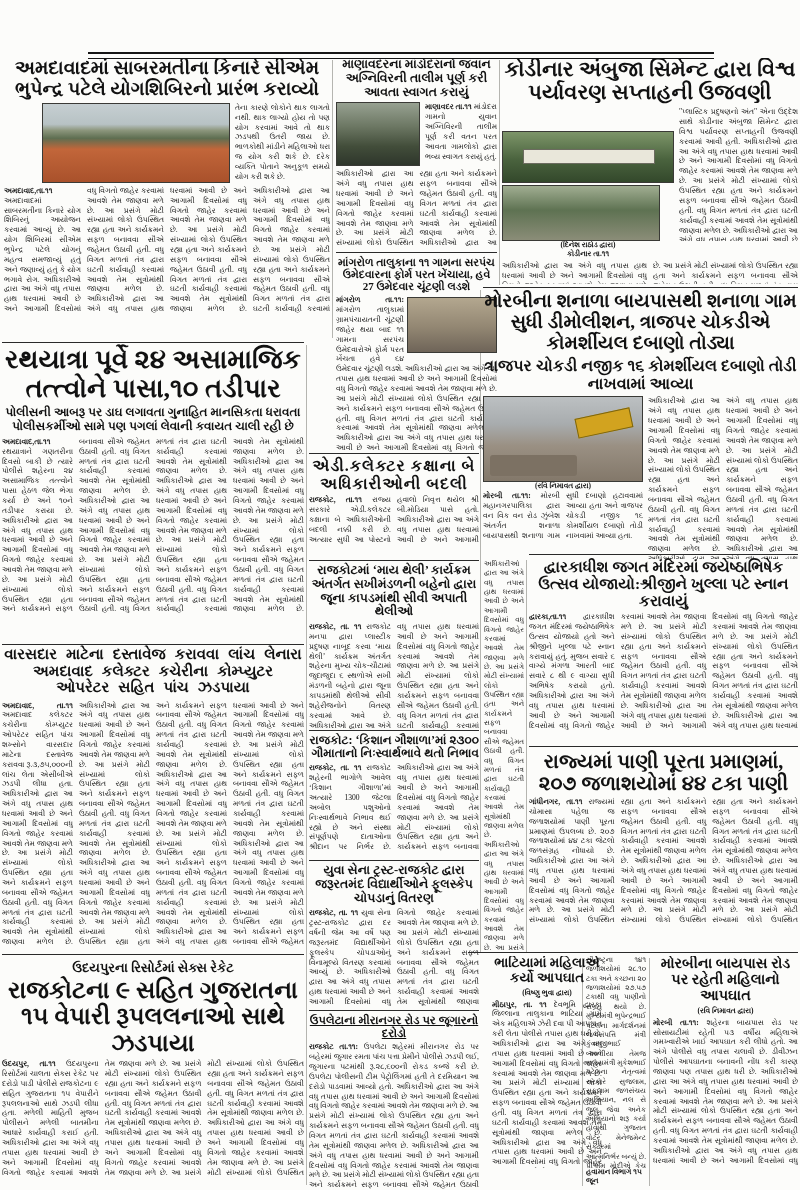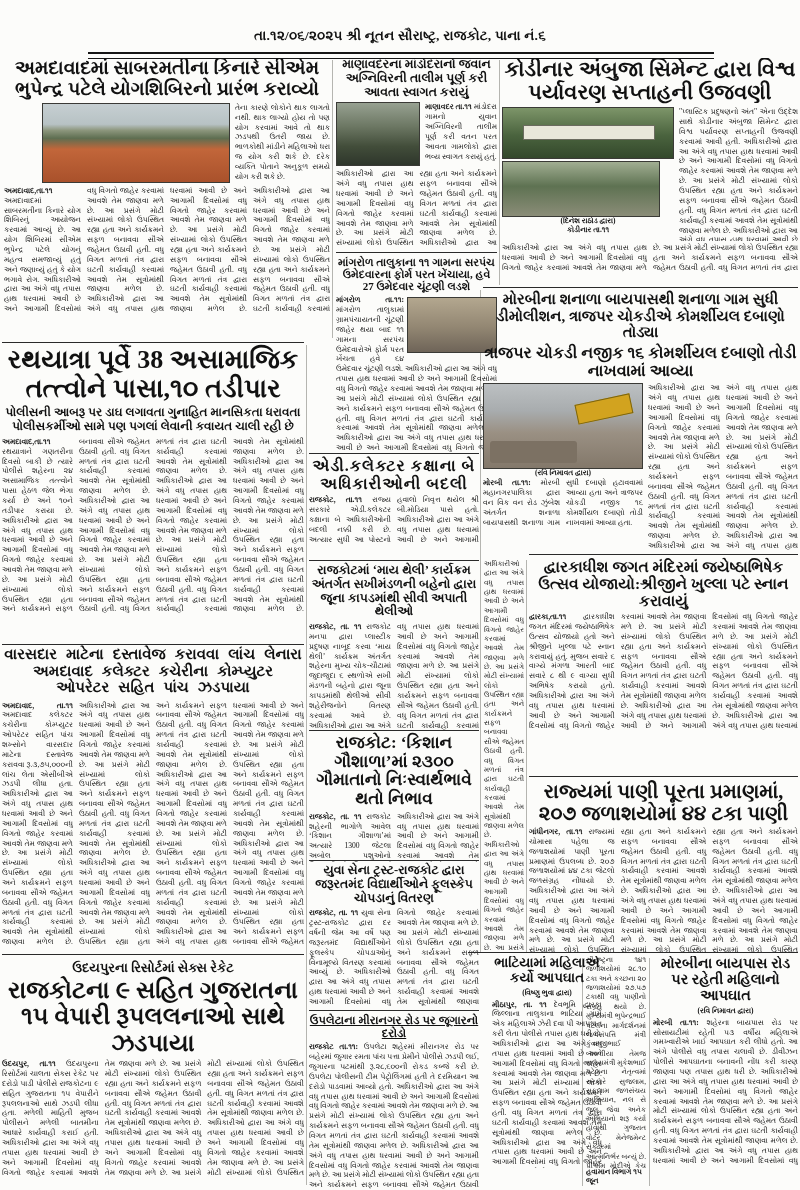--- a/index.html
+++ b/index.html
@@ -37,21 +37,20 @@
   .banner{position:absolute;left:12%;top:34%;width:76%;height:26%;background:#e9e7da;
           border:1px solid #6b6b5f;}
   .row{display:flex;gap:5px;}
   .grow{flex:1;min-width:0;}
 </style>
 </head>
 <body>
 
 <div id="sheet">
 
-  <div class="masthead">તા.૧૨/૦૬/૨૦૨૫ શ્રી નૂતન સૌરાષ્ટ્ર, રાજકોટ, પાના નં.૬</div>
   <div class="dblrule"></div>
 
   <div class="vr" style="left:332px;top:60px;height:278px;"></div>
   <div class="vr" style="left:499px;top:60px;height:225px;"></div>
   <div class="vr" style="left:306px;top:345px;height:840px;"></div>
   <div class="vr" style="left:480px;top:290px;height:663px;"></div>
   <div class="vr" style="left:526px;top:560px;height:392px;"></div>
   <div class="vr" style="left:582px;top:958px;height:228px;"></div>
   <div class="vr" style="left:649px;top:958px;height:228px;"></div>
 
@@ -80,21 +79,21 @@
       </div>
     </div>
     <div class="body c2" style="height:86px;margin-top:3px;">
       <span>અધિકારીઓ દ્વારા આ અંગે વધુ તપાસ હાથ ધરવામાં આવી છે અને આગામી દિવસોમાં વધુ વિગતો જાહેર કરવામાં આવશે તેમ જાણવા મળે છે. આ પ્રસંગે મોટી સંખ્યામાં લોકો ઉપસ્થિત રહ્યા હતા અને કાર્યક્રમને સફળ બનાવવા સૌએ જહેમત ઉઠાવી હતી. વધુ વિગત મળતાં તંત્ર દ્વારા ઘટતી કાર્યવાહી કરવામાં આવશે તેમ સૂત્રોમાંથી જાણવા મળેલ છે. અધિકારીઓ દ્વારા આ અંગે વધુ તપાસ હાથ ધરવામાં આવી છે અને આગામી દિવસોમાં વધુ વિગતો જાહેર કરવામાં આવશે તેમ જાણવા મળે છે. આ પ્રસંગે મોટી સંખ્યામાં લોકો ઉપસ્થિત રહ્યા હતા અને કાર્યક્રમને સફળ બનાવવા સૌએ જહેમત ઉઠાવી હતી. વધુ વિગત મળતાં તંત્ર દ્વારા ઘટતી કાર્યવાહી કરવામાં આવશે તેમ સૂત્રોમાંથી જાણવા મળેલ છે. અધિકારીઓ દ્વારા આ અંગે વધુ તપાસ હાથ ધરવામાં આવી છે અને આગામી દિવસોમાં વધુ વિગતો જાહેર કરવામાં આવશે તેમ જાણવા મળે છે. આ પ્રસંગે મોટી સંખ્યામાં લોકો ઉપસ્થિત રહ્યા હતા અને કાર્યક્રમને સફળ બનાવવા સૌએ જહેમત ઉઠાવી હતી. વધુ વિગત મળતાં તંત્ર દ્વારા ઘટતી કાર્યવાહી કરવામાં આવશે તેમ સૂત્રોમાંથી જાણવા મળેલ છે. </span>
     </div>
   </section>
 
   <section class="art" style="left:502px;top:58px;width:296px;height:226px;">
     <h2 class="h" style="font-size:21px;">કોડીનાર અંબુજા સિમેન્ટ દ્વારા વિશ્વ પર્યાવરણ સપ્તાહની ઉજવણી</h2>
     <div class="row">
-      <div style="width:172px;">
+      <div style="width:172px;margin-top:24px;">
         <div class="ph ph-green1" style="width:172px;height:52px;">
           <div class="banner"></div>
         </div>
         <div class="ph ph-green2" style="width:158px;height:56px;margin-top:2px;"></div>
         <div class="cap">(દિનેશ રાઠોડ દ્વારા)</div>
         <div class="cap">કોડીનાર તા.૧૧</div>
       </div>
       <div class="body grow" style="height:134px;">
         <span>"પ્લાસ્ટિક પ્રદુષણનો અંત" એના ઉદ્દેશ સાથે કોડીનાર અંબુજા સિમેન્ટ દ્વારા વિશ્વ પર્યાવરણ સપ્તાહની ઉજવણી કરવામાં આવી હતી. </span>
         <span>અધિકારીઓ દ્વારા આ અંગે વધુ તપાસ હાથ ધરવામાં આવી છે અને આગામી દિવસોમાં વધુ વિગતો જાહેર કરવામાં આવશે તેમ જાણવા મળે છે. આ પ્રસંગે મોટી સંખ્યામાં લોકો ઉપસ્થિત રહ્યા હતા અને કાર્યક્રમને સફળ બનાવવા સૌએ જહેમત ઉઠાવી હતી. વધુ વિગત મળતાં તંત્ર દ્વારા ઘટતી કાર્યવાહી કરવામાં આવશે તેમ સૂત્રોમાંથી જાણવા મળેલ છે. અધિકારીઓ દ્વારા આ અંગે વધુ તપાસ હાથ ધરવામાં આવી છે અને આગામી દિવસોમાં વધુ વિગતો જાહેર કરવામાં આવશે તેમ જાણવા મળે છે. આ પ્રસંગે મોટી સંખ્યામાં લોકો ઉપસ્થિત રહ્યા હતા અને કાર્યક્રમને સફળ બનાવવા સૌએ જહેમત ઉઠાવી હતી. વધુ વિગત મળતાં તંત્ર દ્વારા ઘટતી કાર્યવાહી કરવામાં આવશે તેમ સૂત્રોમાંથી જાણવા મળેલ છે. અધિકારીઓ દ્વારા આ અંગે વધુ તપાસ હાથ ધરવામાં આવી છે અને આગામી દિવસોમાં વધુ વિગતો જાહેર કરવામાં આવશે તેમ જાણવા મળે છે. આ પ્રસંગે મોટી સંખ્યામાં લોકો ઉપસ્થિત રહ્યા હતા અને કાર્યક્રમને સફળ બનાવવા સૌએ જહેમત ઉઠાવી હતી. વધુ વિગત મળતાં તંત્ર દ્વારા ઘટતી કાર્યવાહી કરવામાં આવશે તેમ સૂત્રોમાંથી જાણવા મળેલ છે. </span>
@@ -109,42 +108,42 @@
     <h2 class="h" style="font-size:11px;">માંગરોળ તાલુકાના ૧૧ ગામના સરપંચ ઉમેદવારના ફોર્મ પરત ખેંચાયા, હવે 27 ઉમેદવાર ચૂંટણી લડશે</h2>
     <div class="body" style="height:160px;">
       <div class="ph ph-office" style="float:right;width:90px;height:56px;margin:2px 0 2px 3px;"></div>
       <span class="dl">માંગરોળ તા.૧૧:</span>
       <span>માંગરોળ તાલુકામાં ગ્રામપંચાયતની ચૂંટણી જાહેર થયા બાદ ૧૧ ગામના સરપંચ ઉમેદવારોએ ફોર્મ પરત ખેંચતા હવે ૬૪ ઉમેદવાર ચૂંટણી લડશે. </span>
       <span>અધિકારીઓ દ્વારા આ અંગે વધુ તપાસ હાથ ધરવામાં આવી છે અને આગામી દિવસોમાં વધુ વિગતો જાહેર કરવામાં આવશે તેમ જાણવા મળે છે. આ પ્રસંગે મોટી સંખ્યામાં લોકો ઉપસ્થિત રહ્યા હતા અને કાર્યક્રમને સફળ બનાવવા સૌએ જહેમત ઉઠાવી હતી. વધુ વિગત મળતાં તંત્ર દ્વારા ઘટતી કાર્યવાહી કરવામાં આવશે તેમ સૂત્રોમાંથી જાણવા મળેલ છે. અધિકારીઓ દ્વારા આ અંગે વધુ તપાસ હાથ ધરવામાં આવી છે અને આગામી દિવસોમાં વધુ વિગતો જાહેર કરવામાં આવશે તેમ જાણવા મળે છે. આ પ્રસંગે મોટી સંખ્યામાં લોકો ઉપસ્થિત રહ્યા હતા અને કાર્યક્રમને સફળ બનાવવા સૌએ જહેમત ઉઠાવી હતી. વધુ વિગત મળતાં તંત્ર દ્વારા ઘટતી કાર્યવાહી કરવામાં આવશે તેમ સૂત્રોમાંથી જાણવા મળેલ છે. અધિકારીઓ દ્વારા આ અંગે વધુ તપાસ હાથ ધરવામાં આવી છે અને આગામી દિવસોમાં વધુ વિગતો જાહેર કરવામાં આવશે તેમ જાણવા મળે છે. આ પ્રસંગે મોટી સંખ્યામાં લોકો ઉપસ્થિત રહ્યા હતા અને કાર્યક્રમને સફળ બનાવવા સૌએ જહેમત ઉઠાવી હતી. વધુ વિગત મળતાં તંત્ર દ્વારા ઘટતી કાર્યવાહી કરવામાં આવશે તેમ સૂત્રોમાંથી જાણવા મળેલ છે. અધિકારીઓ દ્વારા આ અંગે વધુ તપાસ હાથ ધરવામાં આવી છે અને આગામી દિવસોમાં વધુ વિગતો જાહેર કરવામાં આવશે તેમ જાણવા મળે છે. આ પ્રસંગે મોટી સંખ્યામાં લોકો ઉપસ્થિત રહ્યા હતા અને કાર્યક્રમને સફળ બનાવવા સૌએ જહેમત ઉઠાવી હતી. વધુ વિગત મળતાં તંત્ર દ્વારા ઘટતી કાર્યવાહી કરવામાં આવશે તેમ સૂત્રોમાંથી જાણવા મળેલ છે. અધિકારીઓ દ્વારા આ અંગે વધુ તપાસ હાથ ધરવામાં આવી છે અને આગામી દિવસોમાં વધુ વિગતો જાહેર કરવામાં આવશે તેમ જાણવા મળે છે. આ પ્રસંગે મોટી સંખ્યામાં લોકો ઉપસ્થિત રહ્યા હતા અને કાર્યક્રમને સફળ બનાવવા સૌએ જહેમત ઉઠાવી હતી. વધુ વિગત મળતાં તંત્ર દ્વારા ઘટતી કાર્યવાહી કરવામાં આવશે તેમ સૂત્રોમાંથી જાણવા મળેલ છે. </span>
     </div>
   </section>
 
   <section class="art bt" style="left:483px;top:287px;width:315px;height:268px;">
-    <h2 class="h" style="font-size:15px;">મોરબીના શનાળા બાયપાસથી શનાળા ગામ સુધી ડીમોલીશન, ત્રાજપર ચોકડીએ કોમર્શીયલ દબાણો તોડ્યા</h2>
+    <h2 class="h" style="font-size:19px;">મોરબીના શનાળા બાયપાસથી શનાળા ગામ સુધી ડીમોલીશન, ત્રાજપર ચોકડીએ કોમર્શીયલ દબાણો તોડ્યા</h2>
     <div class="sub" style="font-size:16px;">ત્રાજપર ચોકડી નજીક ૧૬ કોમર્શીયલ દબાણો તોડી નાખવામાં આવ્યા</div>
     <div class="row">
       <div style="width:160px;">
         <div class="ph ph-demo" style="width:160px;height:86px;">
           <div class="excv"></div>
           <div class="rubble"></div>
         </div>
         <div class="cap">(રવિ નિમાવત દ્વારા)</div>
         <div class="body c2" style="height:74px;">
           <span class="dl">મોરબી તા.૧૧:</span>
           <span>મોરબી મહાનગરપાલિકા દ્વારા વન વિક વન રોડ ઝુંબેશ અંતર્ગત શનાળા બાયપાસથી શનાળા ગામ સુધી દબાણો હટાવવામાં આવ્યા હતા અને ત્રાજપર ચોકડી નજીક ૧૬ કોમર્શીયલ દબાણો તોડી નાખવામાં આવ્યા હતા. </span>
         </div>
       </div>
       <div class="body c2 grow" style="height:176px;">
         <span>અધિકારીઓ દ્વારા આ અંગે વધુ તપાસ હાથ ધરવામાં આવી છે અને આગામી દિવસોમાં વધુ વિગતો જાહેર કરવામાં આવશે તેમ જાણવા મળે છે. આ પ્રસંગે મોટી સંખ્યામાં લોકો ઉપસ્થિત રહ્યા હતા અને કાર્યક્રમને સફળ બનાવવા સૌએ જહેમત ઉઠાવી હતી. વધુ વિગત મળતાં તંત્ર દ્વારા ઘટતી કાર્યવાહી કરવામાં આવશે તેમ સૂત્રોમાંથી જાણવા મળેલ છે. અધિકારીઓ દ્વારા આ અંગે વધુ તપાસ હાથ ધરવામાં આવી છે અને આગામી દિવસોમાં વધુ વિગતો જાહેર કરવામાં આવશે તેમ જાણવા મળે છે. આ પ્રસંગે મોટી સંખ્યામાં લોકો ઉપસ્થિત રહ્યા હતા અને કાર્યક્રમને સફળ બનાવવા સૌએ જહેમત ઉઠાવી હતી. વધુ વિગત મળતાં તંત્ર દ્વારા ઘટતી કાર્યવાહી કરવામાં આવશે તેમ સૂત્રોમાંથી જાણવા મળેલ છે. અધિકારીઓ દ્વારા આ અંગે વધુ તપાસ હાથ ધરવામાં આવી છે અને આગામી દિવસોમાં વધુ વિગતો જાહેર કરવામાં આવશે તેમ જાણવા મળે છે. આ પ્રસંગે મોટી સંખ્યામાં લોકો ઉપસ્થિત રહ્યા હતા અને કાર્યક્રમને સફળ બનાવવા સૌએ જહેમત ઉઠાવી હતી. વધુ વિગત મળતાં તંત્ર દ્વારા ઘટતી કાર્યવાહી કરવામાં આવશે તેમ સૂત્રોમાંથી જાણવા મળેલ છે. અધિકારીઓ દ્વારા આ અંગે વધુ તપાસ હાથ ધરવામાં આવી છે અને આગામી દિવસોમાં વધુ વિગતો જાહેર કરવામાં આવશે તેમ જાણવા મળે છે. આ પ્રસંગે મોટી સંખ્યામાં લોકો ઉપસ્થિત રહ્યા હતા અને કાર્યક્રમને સફળ બનાવવા સૌએ જહેમત ઉઠાવી હતી. વધુ વિગત મળતાં તંત્ર દ્વારા ઘટતી કાર્યવાહી કરવામાં આવશે તેમ સૂત્રોમાંથી જાણવા મળેલ છે. અધિકારીઓ દ્વારા આ અંગે વધુ તપાસ હાથ ધરવામાં આવી છે અને આગામી દિવસોમાં વધુ વિગતો જાહેર કરવામાં આવશે તેમ જાણવા મળે છે. આ પ્રસંગે મોટી સંખ્યામાં લોકો ઉપસ્થિત રહ્યા હતા અને કાર્યક્રમને સફળ બનાવવા સૌએ જહેમત ઉઠાવી હતી. વધુ વિગત મળતાં તંત્ર દ્વારા ઘટતી કાર્યવાહી કરવામાં આવશે તેમ સૂત્રોમાંથી જાણવા મળેલ છે. અધિકારીઓ દ્વારા આ અંગે વધુ તપાસ હાથ ધરવામાં આવી છે અને આગામી દિવસોમાં વધુ વિગતો જાહેર કરવામાં આવશે તેમ જાણવા મળે છે. આ પ્રસંગે મોટી સંખ્યામાં લોકો ઉપસ્થિત રહ્યા હતા અને કાર્યક્રમને સફળ બનાવવા સૌએ જહેમત ઉઠાવી હતી. વધુ વિગત મળતાં તંત્ર દ્વારા ઘટતી કાર્યવાહી કરવામાં આવશે તેમ સૂત્રોમાંથી જાણવા મળેલ છે. </span>
       </div>
     </div>
   </section>
 
   <section class="art bt" style="left:2px;top:342px;width:302px;height:300px;">
-    <h2 class="h" style="font-size:26px;">રથયાત્રા પૂર્વે 38 અસામાજિક તત્ત્વોને પાસા,૧૦ તડીપાર</h2>
+    <h2 class="h" style="font-size:26px;">રથયાત્રા પૂર્વે ૨૪ અસામાજિક તત્ત્વોને પાસા,૧૦ તડીપાર</h2>
     <div class="sub" style="font-size:12px;">પોલીસની આબરૂ પર ડાઘ લગાવતા ગુનાહિત માનસિકતા ધરાવતા પોલીસકર્મીઓ સામે પણ પગલાં લેવાની કવાયત ચાલી રહી છે</div>
     <div class="body c4" style="height:186px;">
       <span class="dl">અમદાવાદ,તા.૧૧</span>
       <span>રથયાત્રાને ગણતરીના દિવસો બાકી છે ત્યારે પોલીસે શહેરના ૨૪ અસામાજિક તત્ત્વોને પાસા હેઠળ જેલ ભેગા કર્યા છે અને ૧૦ને તડીપાર કરાયા છે. </span>
       <span>અધિકારીઓ દ્વારા આ અંગે વધુ તપાસ હાથ ધરવામાં આવી છે અને આગામી દિવસોમાં વધુ વિગતો જાહેર કરવામાં આવશે તેમ જાણવા મળે છે. આ પ્રસંગે મોટી સંખ્યામાં લોકો ઉપસ્થિત રહ્યા હતા અને કાર્યક્રમને સફળ બનાવવા સૌએ જહેમત ઉઠાવી હતી. વધુ વિગત મળતાં તંત્ર દ્વારા ઘટતી કાર્યવાહી કરવામાં આવશે તેમ સૂત્રોમાંથી જાણવા મળેલ છે. અધિકારીઓ દ્વારા આ અંગે વધુ તપાસ હાથ ધરવામાં આવી છે અને આગામી દિવસોમાં વધુ વિગતો જાહેર કરવામાં આવશે તેમ જાણવા મળે છે. આ પ્રસંગે મોટી સંખ્યામાં લોકો ઉપસ્થિત રહ્યા હતા અને કાર્યક્રમને સફળ બનાવવા સૌએ જહેમત ઉઠાવી હતી. વધુ વિગત મળતાં તંત્ર દ્વારા ઘટતી કાર્યવાહી કરવામાં આવશે તેમ સૂત્રોમાંથી જાણવા મળેલ છે. અધિકારીઓ દ્વારા આ અંગે વધુ તપાસ હાથ ધરવામાં આવી છે અને આગામી દિવસોમાં વધુ વિગતો જાહેર કરવામાં આવશે તેમ જાણવા મળે છે. આ પ્રસંગે મોટી સંખ્યામાં લોકો ઉપસ્થિત રહ્યા હતા અને કાર્યક્રમને સફળ બનાવવા સૌએ જહેમત ઉઠાવી હતી. વધુ વિગત મળતાં તંત્ર દ્વારા ઘટતી કાર્યવાહી કરવામાં આવશે તેમ સૂત્રોમાંથી જાણવા મળેલ છે. અધિકારીઓ દ્વારા આ અંગે વધુ તપાસ હાથ ધરવામાં આવી છે અને આગામી દિવસોમાં વધુ વિગતો જાહેર કરવામાં આવશે તેમ જાણવા મળે છે. આ પ્રસંગે મોટી સંખ્યામાં લોકો ઉપસ્થિત રહ્યા હતા અને કાર્યક્રમને સફળ બનાવવા સૌએ જહેમત ઉઠાવી હતી. વધુ વિગત મળતાં તંત્ર દ્વારા ઘટતી કાર્યવાહી કરવામાં આવશે તેમ સૂત્રોમાંથી જાણવા મળેલ છે. અધિકારીઓ દ્વારા આ અંગે વધુ તપાસ હાથ ધરવામાં આવી છે અને આગામી દિવસોમાં વધુ વિગતો જાહેર કરવામાં આવશે તેમ જાણવા મળે છે. આ પ્રસંગે મોટી સંખ્યામાં લોકો ઉપસ્થિત રહ્યા હતા અને કાર્યક્રમને સફળ બનાવવા સૌએ જહેમત ઉઠાવી હતી. વધુ વિગત મળતાં તંત્ર દ્વારા ઘટતી કાર્યવાહી કરવામાં આવશે તેમ સૂત્રોમાંથી જાણવા મળેલ છે. અધિકારીઓ દ્વારા આ અંગે વધુ તપાસ હાથ ધરવામાં આવી છે અને આગામી દિવસોમાં વધુ વિગતો જાહેર કરવામાં આવશે તેમ જાણવા મળે છે. આ પ્રસંગે મોટી સંખ્યામાં લોકો ઉપસ્થિત રહ્યા હતા અને કાર્યક્રમને સફળ બનાવવા સૌએ જહેમત ઉઠાવી હતી. વધુ વિગત મળતાં તંત્ર દ્વારા ઘટતી કાર્યવાહી કરવામાં આવશે તેમ સૂત્રોમાંથી જાણવા મળેલ છે. અધિકારીઓ દ્વારા આ અંગે વધુ તપાસ હાથ ધરવામાં આવી છે અને આગામી દિવસોમાં વધુ વિગતો જાહેર કરવામાં આવશે તેમ જાણવા મળે છે. આ પ્રસંગે મોટી સંખ્યામાં લોકો ઉપસ્થિત રહ્યા હતા અને કાર્યક્રમને સફળ બનાવવા સૌએ જહેમત ઉઠાવી હતી. વધુ વિગત મળતાં તંત્ર દ્વારા ઘટતી કાર્યવાહી કરવામાં આવશે તેમ સૂત્રોમાંથી જાણવા મળેલ છે. અધિકારીઓ દ્વારા આ અંગે વધુ તપાસ હાથ ધરવામાં આવી છે અને આગામી દિવસોમાં વધુ વિગતો જાહેર કરવામાં આવશે તેમ જાણવા મળે છે. આ પ્રસંગે મોટી સંખ્યામાં લોકો ઉપસ્થિત રહ્યા હતા અને કાર્યક્રમને સફળ બનાવવા સૌએ જહેમત ઉઠાવી હતી. વધુ વિગત મળતાં તંત્ર દ્વારા ઘટતી કાર્યવાહી કરવામાં આવશે તેમ સૂત્રોમાંથી જાણવા મળેલ છે. અધિકારીઓ દ્વારા આ અંગે વધુ તપાસ હાથ ધરવામાં આવી છે અને આગામી દિવસોમાં વધુ વિગતો જાહેર કરવામાં આવશે તેમ જાણવા મળે છે. આ પ્રસંગે મોટી સંખ્યામાં લોકો ઉપસ્થિત રહ્યા હતા અને કાર્યક્રમને સફળ બનાવવા સૌએ જહેમત ઉઠાવી હતી. વધુ વિગત મળતાં તંત્ર દ્વારા ઘટતી કાર્યવાહી કરવામાં આવશે તેમ સૂત્રોમાંથી જાણવા મળેલ છે. </span>
     </div>
   </section>
 
   <section class="art bt" style="left:309px;top:453px;width:170px;height:105px;">
     <h2 class="h" style="font-size:16px;letter-spacing:1px;">એડી.કલેક્ટર કક્ષાના બે અધિકારીઓની બદલી</h2>
@@ -158,21 +157,21 @@
   <section class="art bt" style="left:309px;top:560px;width:170px;height:168px;">
     <h2 class="h" style="font-size:12.5px;">રાજકોટમાં ‘માય થેલી’ કાર્યક્રમ અંતર્ગત સખીમંડળની બહેનો દ્વારા જૂના કાપડમાંથી સીવી અપાતી થેલીઓ</h2>
     <div class="body c2" style="height:112px;">
       <span class="dl">રાજકોટ, તા. ૧૧</span>
       <span>રાજકોટ મનપા દ્વારા પ્લાસ્ટીક પ્રદુષણ નાબૂદ કરવા ‘માય થેલી’ કાર્યક્રમ અંતર્ગત શહેરના મુખ્ય ચોક-ચૌટામાં જુદાજુદા ૬ સ્થળોએ સખી મંડળની બહેનો દ્વારા જૂના કાપડમાંથી થેલીઓ સીવી શહેરીજનોને વિતરણ કરવામાં આવે છે. </span>
       <span>અધિકારીઓ દ્વારા આ અંગે વધુ તપાસ હાથ ધરવામાં આવી છે અને આગામી દિવસોમાં વધુ વિગતો જાહેર કરવામાં આવશે તેમ જાણવા મળે છે. આ પ્રસંગે મોટી સંખ્યામાં લોકો ઉપસ્થિત રહ્યા હતા અને કાર્યક્રમને સફળ બનાવવા સૌએ જહેમત ઉઠાવી હતી. વધુ વિગત મળતાં તંત્ર દ્વારા ઘટતી કાર્યવાહી કરવામાં આવશે તેમ સૂત્રોમાંથી જાણવા મળેલ છે. અધિકારીઓ દ્વારા આ અંગે વધુ તપાસ હાથ ધરવામાં આવી છે અને આગામી દિવસોમાં વધુ વિગતો જાહેર કરવામાં આવશે તેમ જાણવા મળે છે. આ પ્રસંગે મોટી સંખ્યામાં લોકો ઉપસ્થિત રહ્યા હતા અને કાર્યક્રમને સફળ બનાવવા સૌએ જહેમત ઉઠાવી હતી. વધુ વિગત મળતાં તંત્ર દ્વારા ઘટતી કાર્યવાહી કરવામાં આવશે તેમ સૂત્રોમાંથી જાણવા મળેલ છે. અધિકારીઓ દ્વારા આ અંગે વધુ તપાસ હાથ ધરવામાં આવી છે અને આગામી દિવસોમાં વધુ વિગતો જાહેર કરવામાં આવશે તેમ જાણવા મળે છે. આ પ્રસંગે મોટી સંખ્યામાં લોકો ઉપસ્થિત રહ્યા હતા અને કાર્યક્રમને સફળ બનાવવા સૌએ જહેમત ઉઠાવી હતી. વધુ વિગત મળતાં તંત્ર દ્વારા ઘટતી કાર્યવાહી કરવામાં આવશે તેમ સૂત્રોમાંથી જાણવા મળેલ છે. </span>
     </div>
   </section>
 
   <section class="art bt" style="left:309px;top:730px;width:170px;height:128px;">
-    <h2 class="h" style="font-size:17px;">રાજકોટ: ‘કિશાન ગૌશાળા’માં ૨૩૦૦ ગૌમાતાનો નિઃસ્વાર્થભાવે થતો નિભાવ</h2>
+    <h2 class="h" style="font-size:12px;text-align:right;">રાજકોટ: ‘કિશાન ગૌશાળા’માં ૨૩૦૦ ગૌમાતાનો નિઃસ્વાર્થભાવે થતો નિભાવ</h2>
     <div class="body c2" style="height:92px;">
       <span class="dl">રાજકોટ, તા. ૧૧</span>
       <span>રાજકોટ શહેરની ભાગોળે આવેલ ‘કિશાન ગૌશાળા’માં અત્યારે 1300 જેટલા અબોલ પશુઓનો નિઃસ્વાર્થભાવે નિભાવ થઈ રહ્યો છે અને સંસ્થા સંપૂર્ણપણે દાતાઓના શ્રીદાન પર નિર્ભર છે. </span>
       <span>અધિકારીઓ દ્વારા આ અંગે વધુ તપાસ હાથ ધરવામાં આવી છે અને આગામી દિવસોમાં વધુ વિગતો જાહેર કરવામાં આવશે તેમ જાણવા મળે છે. આ પ્રસંગે મોટી સંખ્યામાં લોકો ઉપસ્થિત રહ્યા હતા અને કાર્યક્રમને સફળ બનાવવા સૌએ જહેમત ઉઠાવી હતી. વધુ વિગત મળતાં તંત્ર દ્વારા ઘટતી કાર્યવાહી કરવામાં આવશે તેમ સૂત્રોમાંથી જાણવા મળેલ છે. અધિકારીઓ દ્વારા આ અંગે વધુ તપાસ હાથ ધરવામાં આવી છે અને આગામી દિવસોમાં વધુ વિગતો જાહેર કરવામાં આવશે તેમ જાણવા મળે છે. આ પ્રસંગે મોટી સંખ્યામાં લોકો ઉપસ્થિત રહ્યા હતા અને કાર્યક્રમને સફળ બનાવવા સૌએ જહેમત ઉઠાવી હતી. વધુ વિગત મળતાં તંત્ર દ્વારા ઘટતી કાર્યવાહી કરવામાં આવશે તેમ સૂત્રોમાંથી જાણવા મળેલ છે. </span>
     </div>
   </section>
 
   <section class="art bt" style="left:309px;top:860px;width:170px;height:148px;">
     <h2 class="h" style="font-size:12.5px;">યુવા સેના ટ્રસ્ટ-રાજકોટ દ્વારા જરૂરતમંદ વિદ્યાર્થીઓને ફૂલસ્કેપ ચોપડાનું વિતરણ</h2>
     <div class="body c2" style="height:108px;">
@@ -218,21 +217,21 @@
 
   <section class="art bt" style="left:529px;top:554px;width:269px;height:192px;">
     <h2 class="h" style="font-size:15.5px;">દ્વારકાધીશ જગત મંદિરમાં જયેષ્ઠાભિષેક ઉત્સવ યોજાયો:શ્રીજીને ખુલ્લા પટે સ્નાન કરાવાયું</h2>
     <div class="body c3" style="height:126px;">
       <span class="dl">દ્વારકા,તા.૧૧</span>
       <span>દ્વારકાધીશ જગત મંદિરમાં જયેષ્ઠાભિષેક ઉત્સવ યોજાયો હતો અને શ્રીજીને ખુલ્લા પટે સ્નાન કરાવાયું હતું. મુજબ સવારે ૬ વાગ્યે મંગળા આરતી બાદ સવારે ૮ થી ૯ વાગ્યા સુધી અભિષેક કરાયો હતો. </span>
       <span>અધિકારીઓ દ્વારા આ અંગે વધુ તપાસ હાથ ધરવામાં આવી છે અને આગામી દિવસોમાં વધુ વિગતો જાહેર કરવામાં આવશે તેમ જાણવા મળે છે. આ પ્રસંગે મોટી સંખ્યામાં લોકો ઉપસ્થિત રહ્યા હતા અને કાર્યક્રમને સફળ બનાવવા સૌએ જહેમત ઉઠાવી હતી. વધુ વિગત મળતાં તંત્ર દ્વારા ઘટતી કાર્યવાહી કરવામાં આવશે તેમ સૂત્રોમાંથી જાણવા મળેલ છે. અધિકારીઓ દ્વારા આ અંગે વધુ તપાસ હાથ ધરવામાં આવી છે અને આગામી દિવસોમાં વધુ વિગતો જાહેર કરવામાં આવશે તેમ જાણવા મળે છે. આ પ્રસંગે મોટી સંખ્યામાં લોકો ઉપસ્થિત રહ્યા હતા અને કાર્યક્રમને સફળ બનાવવા સૌએ જહેમત ઉઠાવી હતી. વધુ વિગત મળતાં તંત્ર દ્વારા ઘટતી કાર્યવાહી કરવામાં આવશે તેમ સૂત્રોમાંથી જાણવા મળેલ છે. અધિકારીઓ દ્વારા આ અંગે વધુ તપાસ હાથ ધરવામાં આવી છે અને આગામી દિવસોમાં વધુ વિગતો જાહેર કરવામાં આવશે તેમ જાણવા મળે છે. આ પ્રસંગે મોટી સંખ્યામાં લોકો ઉપસ્થિત રહ્યા હતા અને કાર્યક્રમને સફળ બનાવવા સૌએ જહેમત ઉઠાવી હતી. વધુ વિગત મળતાં તંત્ર દ્વારા ઘટતી કાર્યવાહી કરવામાં આવશે તેમ સૂત્રોમાંથી જાણવા મળેલ છે. અધિકારીઓ દ્વારા આ અંગે વધુ તપાસ હાથ ધરવામાં આવી છે અને આગામી દિવસોમાં વધુ વિગતો જાહેર કરવામાં આવશે તેમ જાણવા મળે છે. આ પ્રસંગે મોટી સંખ્યામાં લોકો ઉપસ્થિત રહ્યા હતા અને કાર્યક્રમને સફળ બનાવવા સૌએ જહેમત ઉઠાવી હતી. વધુ વિગત મળતાં તંત્ર દ્વારા ઘટતી કાર્યવાહી કરવામાં આવશે તેમ સૂત્રોમાંથી જાણવા મળેલ છે. </span>
     </div>
   </section>
 
-  <section class="art bt" style="left:529px;top:776px;width:269px;height:207px;">
+  <section class="art bt" style="left:529px;top:746px;width:269px;height:207px;">
     <h2 class="h" style="font-size:20px;">રાજ્યમાં પાણી પૂરતા પ્રમાણમાં, ૨૦૭ જળાશયોમાં ૪૪ ટકા પાણી</h2>
     <div class="body c3" style="height:138px;">
       <span class="dl">ગાંધીનગર, તા.૧૧</span>
       <span>રાજ્યમાં ચોમાસા પહેલા જ જળાશયોમાં પાણી પૂરતા પ્રમાણમાં ઉપલબ્ધ છે. ૨૦૭ જળાશયોમાં ૪૪ ટકા જેટલો જળસંગ્રહ નોંધાયો છે. </span>
       <span>અધિકારીઓ દ્વારા આ અંગે વધુ તપાસ હાથ ધરવામાં આવી છે અને આગામી દિવસોમાં વધુ વિગતો જાહેર કરવામાં આવશે તેમ જાણવા મળે છે. આ પ્રસંગે મોટી સંખ્યામાં લોકો ઉપસ્થિત રહ્યા હતા અને કાર્યક્રમને સફળ બનાવવા સૌએ જહેમત ઉઠાવી હતી. વધુ વિગત મળતાં તંત્ર દ્વારા ઘટતી કાર્યવાહી કરવામાં આવશે તેમ સૂત્રોમાંથી જાણવા મળેલ છે. અધિકારીઓ દ્વારા આ અંગે વધુ તપાસ હાથ ધરવામાં આવી છે અને આગામી દિવસોમાં વધુ વિગતો જાહેર કરવામાં આવશે તેમ જાણવા મળે છે. આ પ્રસંગે મોટી સંખ્યામાં લોકો ઉપસ્થિત રહ્યા હતા અને કાર્યક્રમને સફળ બનાવવા સૌએ જહેમત ઉઠાવી હતી. વધુ વિગત મળતાં તંત્ર દ્વારા ઘટતી કાર્યવાહી કરવામાં આવશે તેમ સૂત્રોમાંથી જાણવા મળેલ છે. અધિકારીઓ દ્વારા આ અંગે વધુ તપાસ હાથ ધરવામાં આવી છે અને આગામી દિવસોમાં વધુ વિગતો જાહેર કરવામાં આવશે તેમ જાણવા મળે છે. આ પ્રસંગે મોટી સંખ્યામાં લોકો ઉપસ્થિત રહ્યા હતા અને કાર્યક્રમને સફળ બનાવવા સૌએ જહેમત ઉઠાવી હતી. વધુ વિગત મળતાં તંત્ર દ્વારા ઘટતી કાર્યવાહી કરવામાં આવશે તેમ સૂત્રોમાંથી જાણવા મળેલ છે. અધિકારીઓ દ્વારા આ અંગે વધુ તપાસ હાથ ધરવામાં આવી છે અને આગામી દિવસોમાં વધુ વિગતો જાહેર કરવામાં આવશે તેમ જાણવા મળે છે. આ પ્રસંગે મોટી સંખ્યામાં લોકો ઉપસ્થિત રહ્યા હતા અને કાર્યક્રમને સફળ બનાવવા સૌએ જહેમત ઉઠાવી હતી. વધુ વિગત મળતાં તંત્ર દ્વારા ઘટતી કાર્યવાહી કરવામાં આવશે તેમ સૂત્રોમાંથી જાણવા મળેલ છે. અધિકારીઓ દ્વારા આ અંગે વધુ તપાસ હાથ ધરવામાં આવી છે અને આગામી દિવસોમાં વધુ વિગતો જાહેર કરવામાં આવશે તેમ જાણવા મળે છે. આ પ્રસંગે મોટી સંખ્યામાં લોકો ઉપસ્થિત રહ્યા હતા અને કાર્યક્રમને સફળ બનાવવા સૌએ જહેમત ઉઠાવી હતી. વધુ વિગત મળતાં તંત્ર દ્વારા ઘટતી કાર્યવાહી કરવામાં આવશે તેમ સૂત્રોમાંથી જાણવા મળેલ છે. </span>
     </div>
   </section>
 
   <div class="rule" style="left:468px;top:952px;width:330px;"></div>
 

